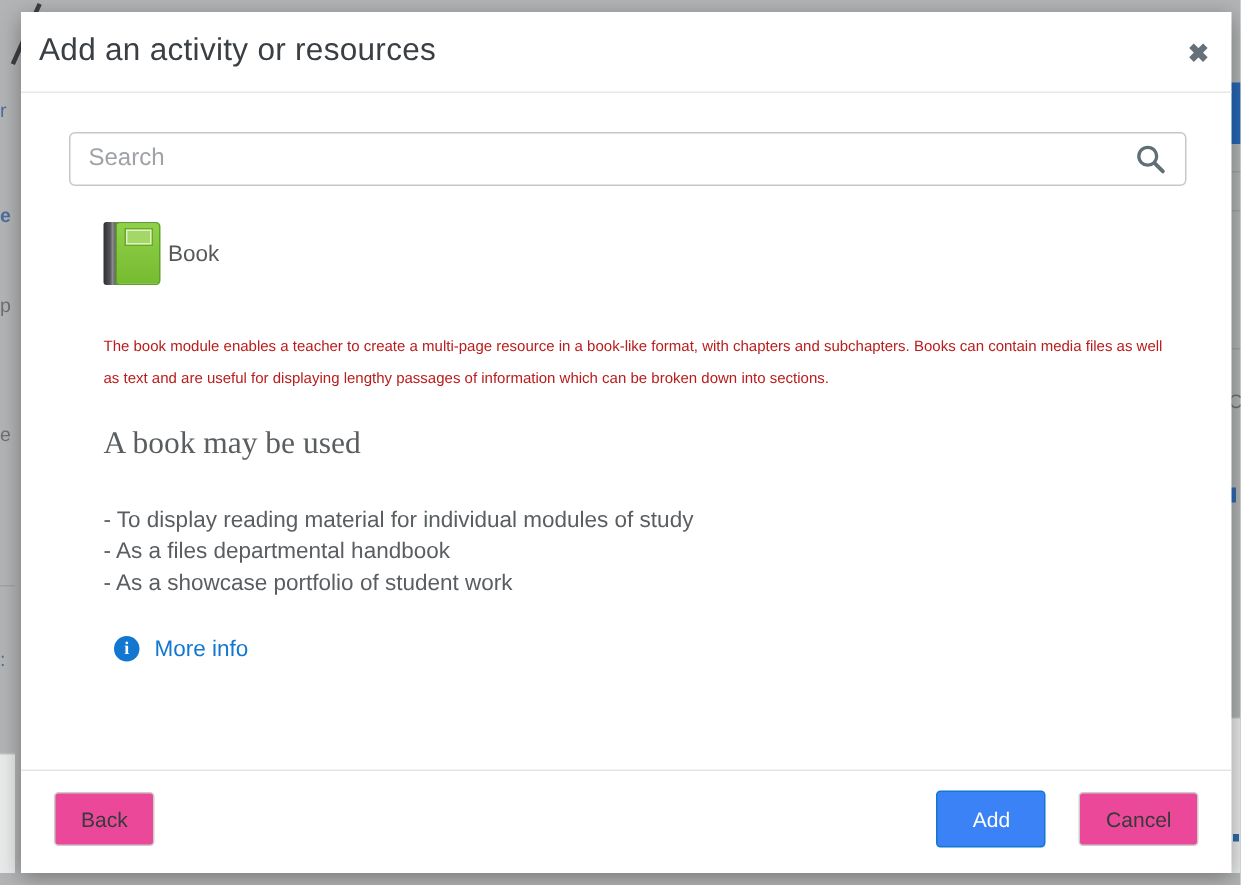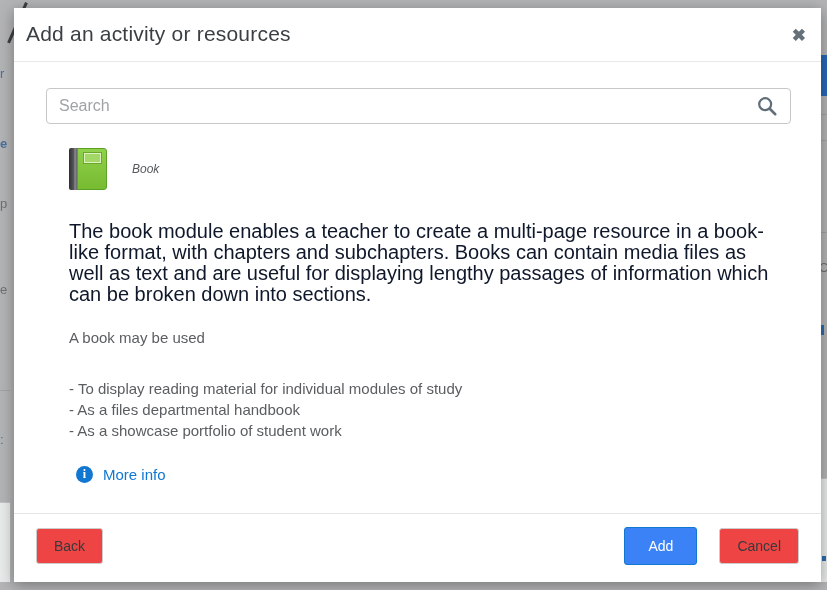--- a/index.html
+++ b/index.html
@@ -118,38 +118,38 @@
   }
   .book-label {
     position: absolute;
     left: 15px; top: 5px;
     width: 17px; height: 10px;
     background: #a3d867;
     border: 1px solid #dff0c2;
     box-shadow: 0 0 0 1px #6aa82d;
   }
   .module-name {
-    margin-left: 25px;
-    font-size: 12px;
+    margin-left: 5px;
+    font-size: 15px;
     color: #55595c;
-    font-style: italic;
   }
 
   .module-description {
     margin-top: 31px;
-    font-size: 20px;
+    font-size: 10px;
     line-height: 21px;
-    color: #0f172a;
+    color: #b91c1c;
     max-width: 742px;
   }
   .usage-intro {
     margin-top: 22px;
-    font-size: 15px;
+    font-size: 21px;
     line-height: 21px;
     color: #5a5e61;
+    font-family: Liberation Serif, serif;
   }
   .usage-list {
     margin-top: 30px;
     font-size: 15px;
     line-height: 21px;
     color: #5a5e61;
     list-style: none;
   }
 
   .more-info {
@@ -186,21 +186,21 @@
     align-items: center;
   }
   .btn {
     font-family: "Liberation Sans", sans-serif;
     font-size: 14px;
     border-radius: 3px;
     cursor: pointer;
     line-height: 1;
   }
   .btn-light {
-    background: #ef4444;
+    background: #ec4899;
     border: 1px solid #cccccc;
     color: #373a3c;
     padding: 10px 17px;
   }
   .btn-primary {
     background: #3b82f6;
     border: 1px solid #1177d1;
     color: #ffffff;
     padding: 11px 23px;
   }

